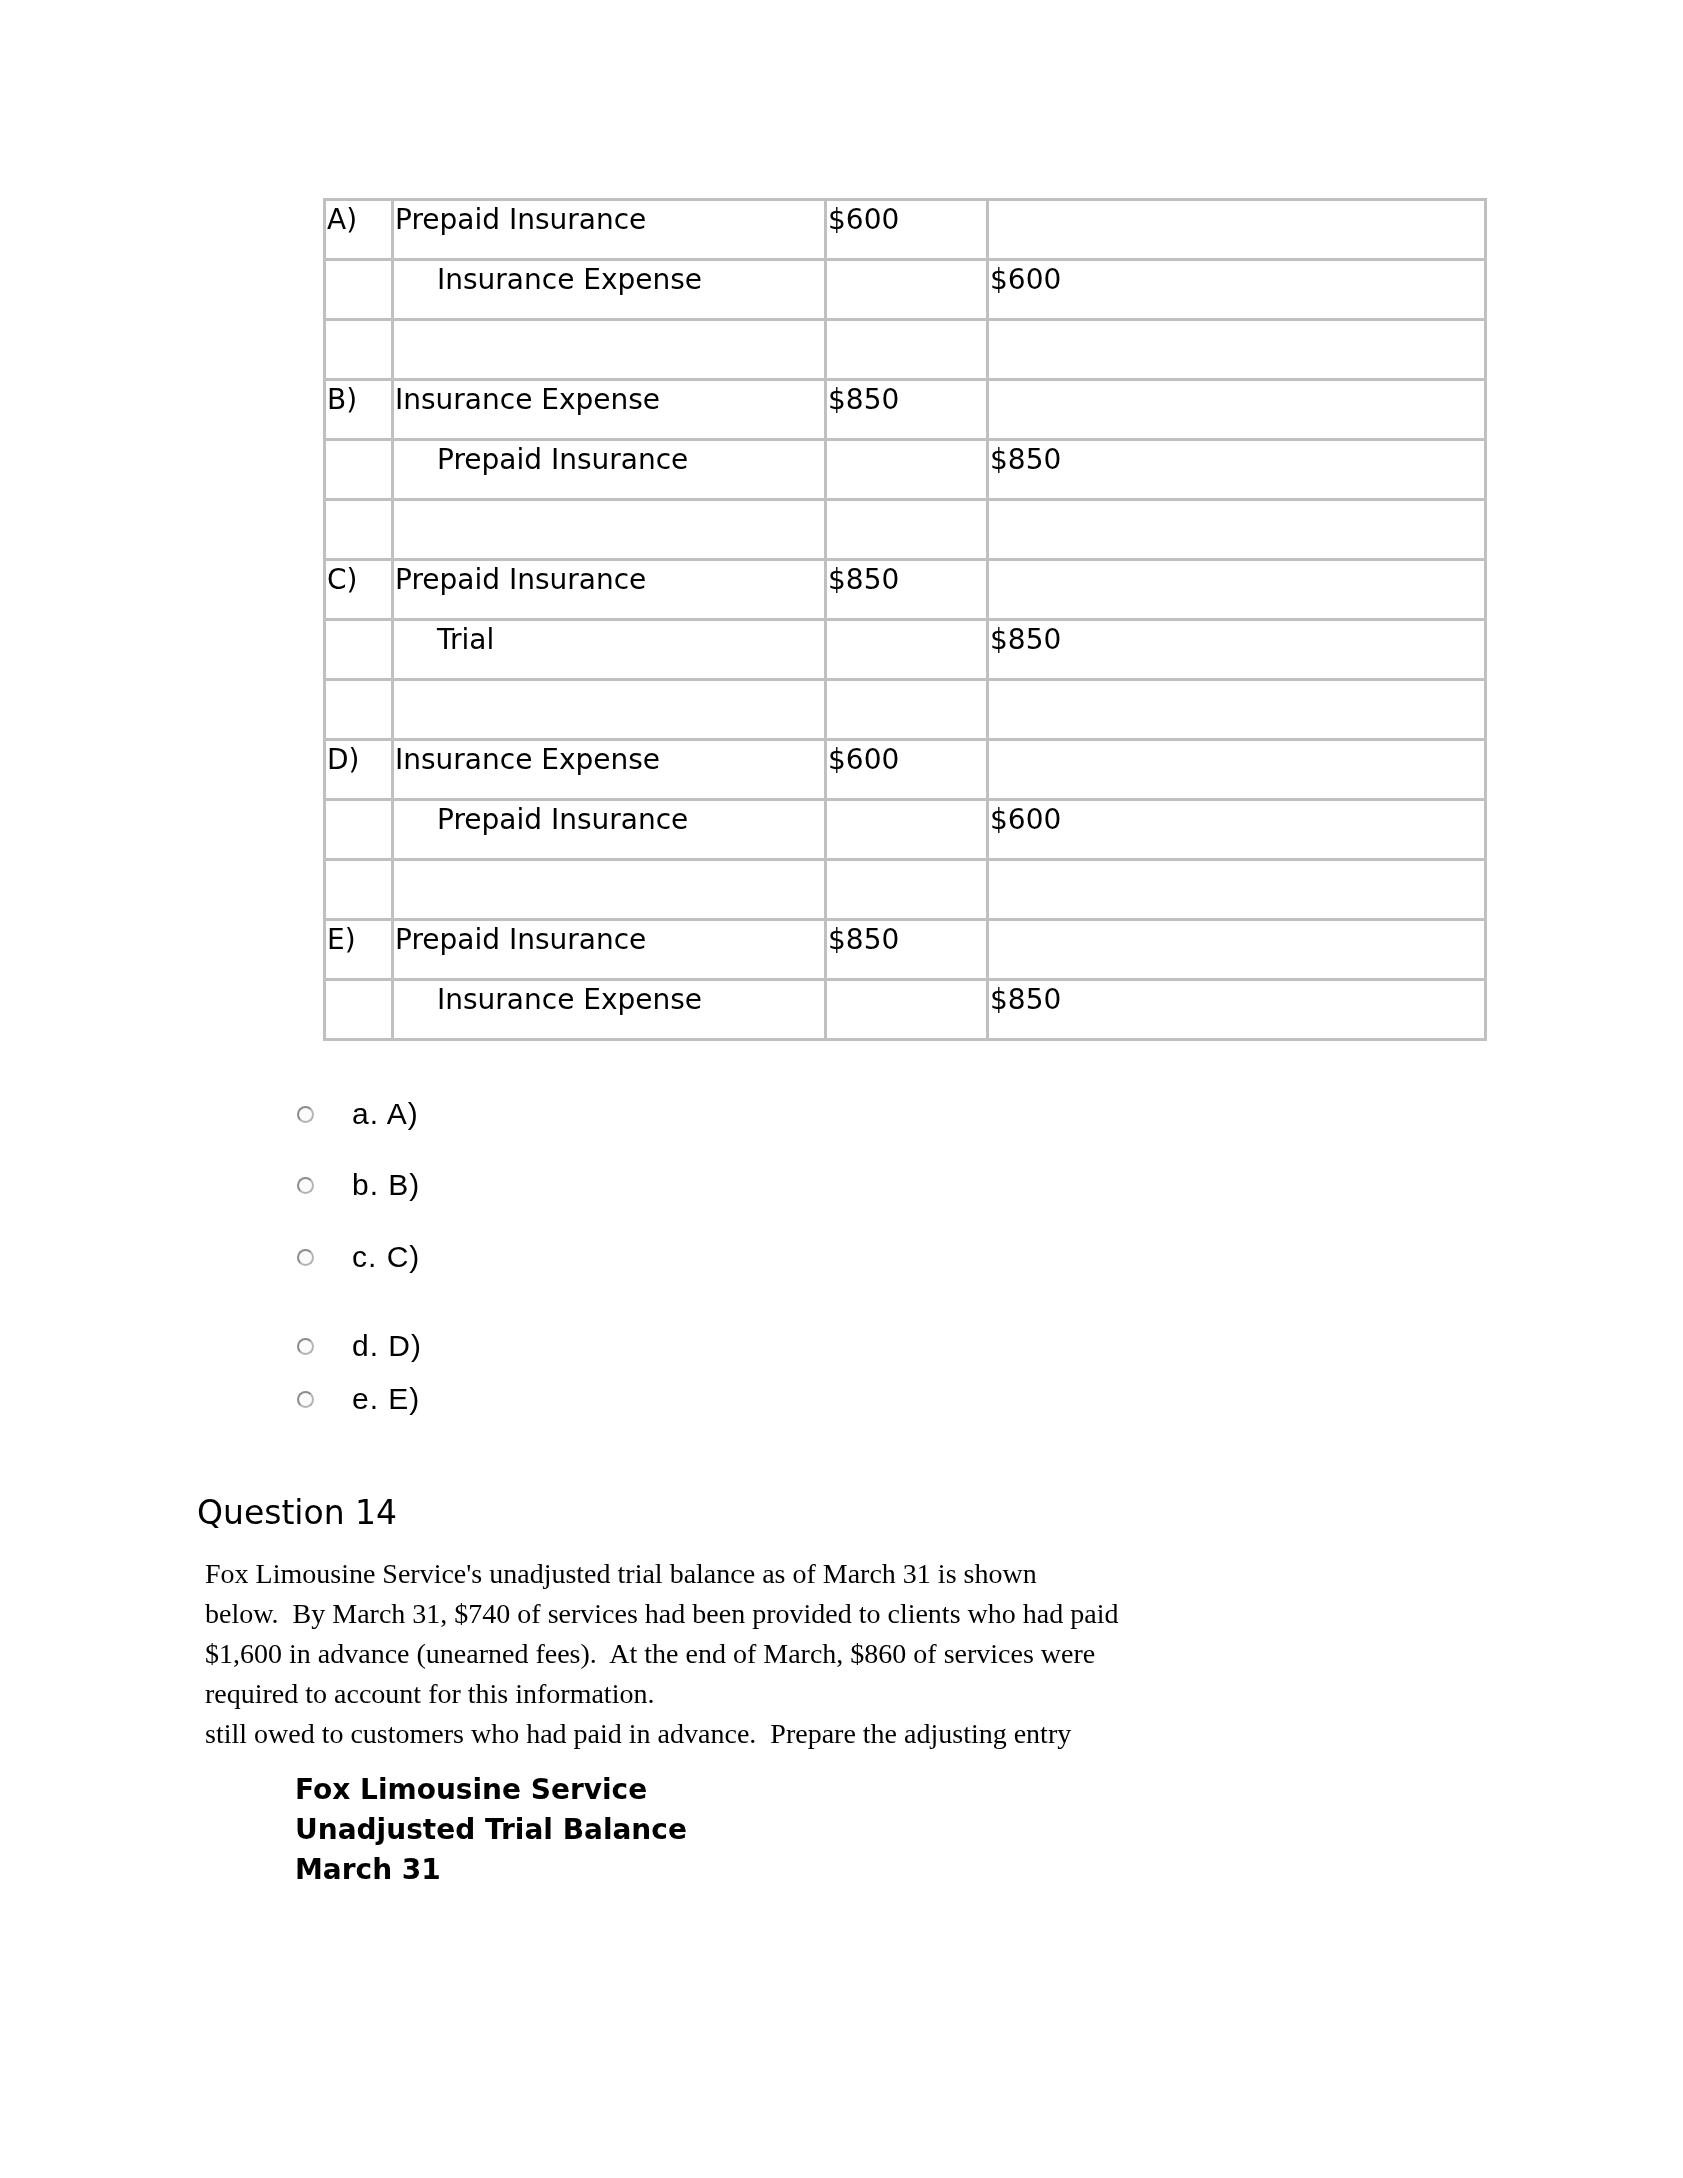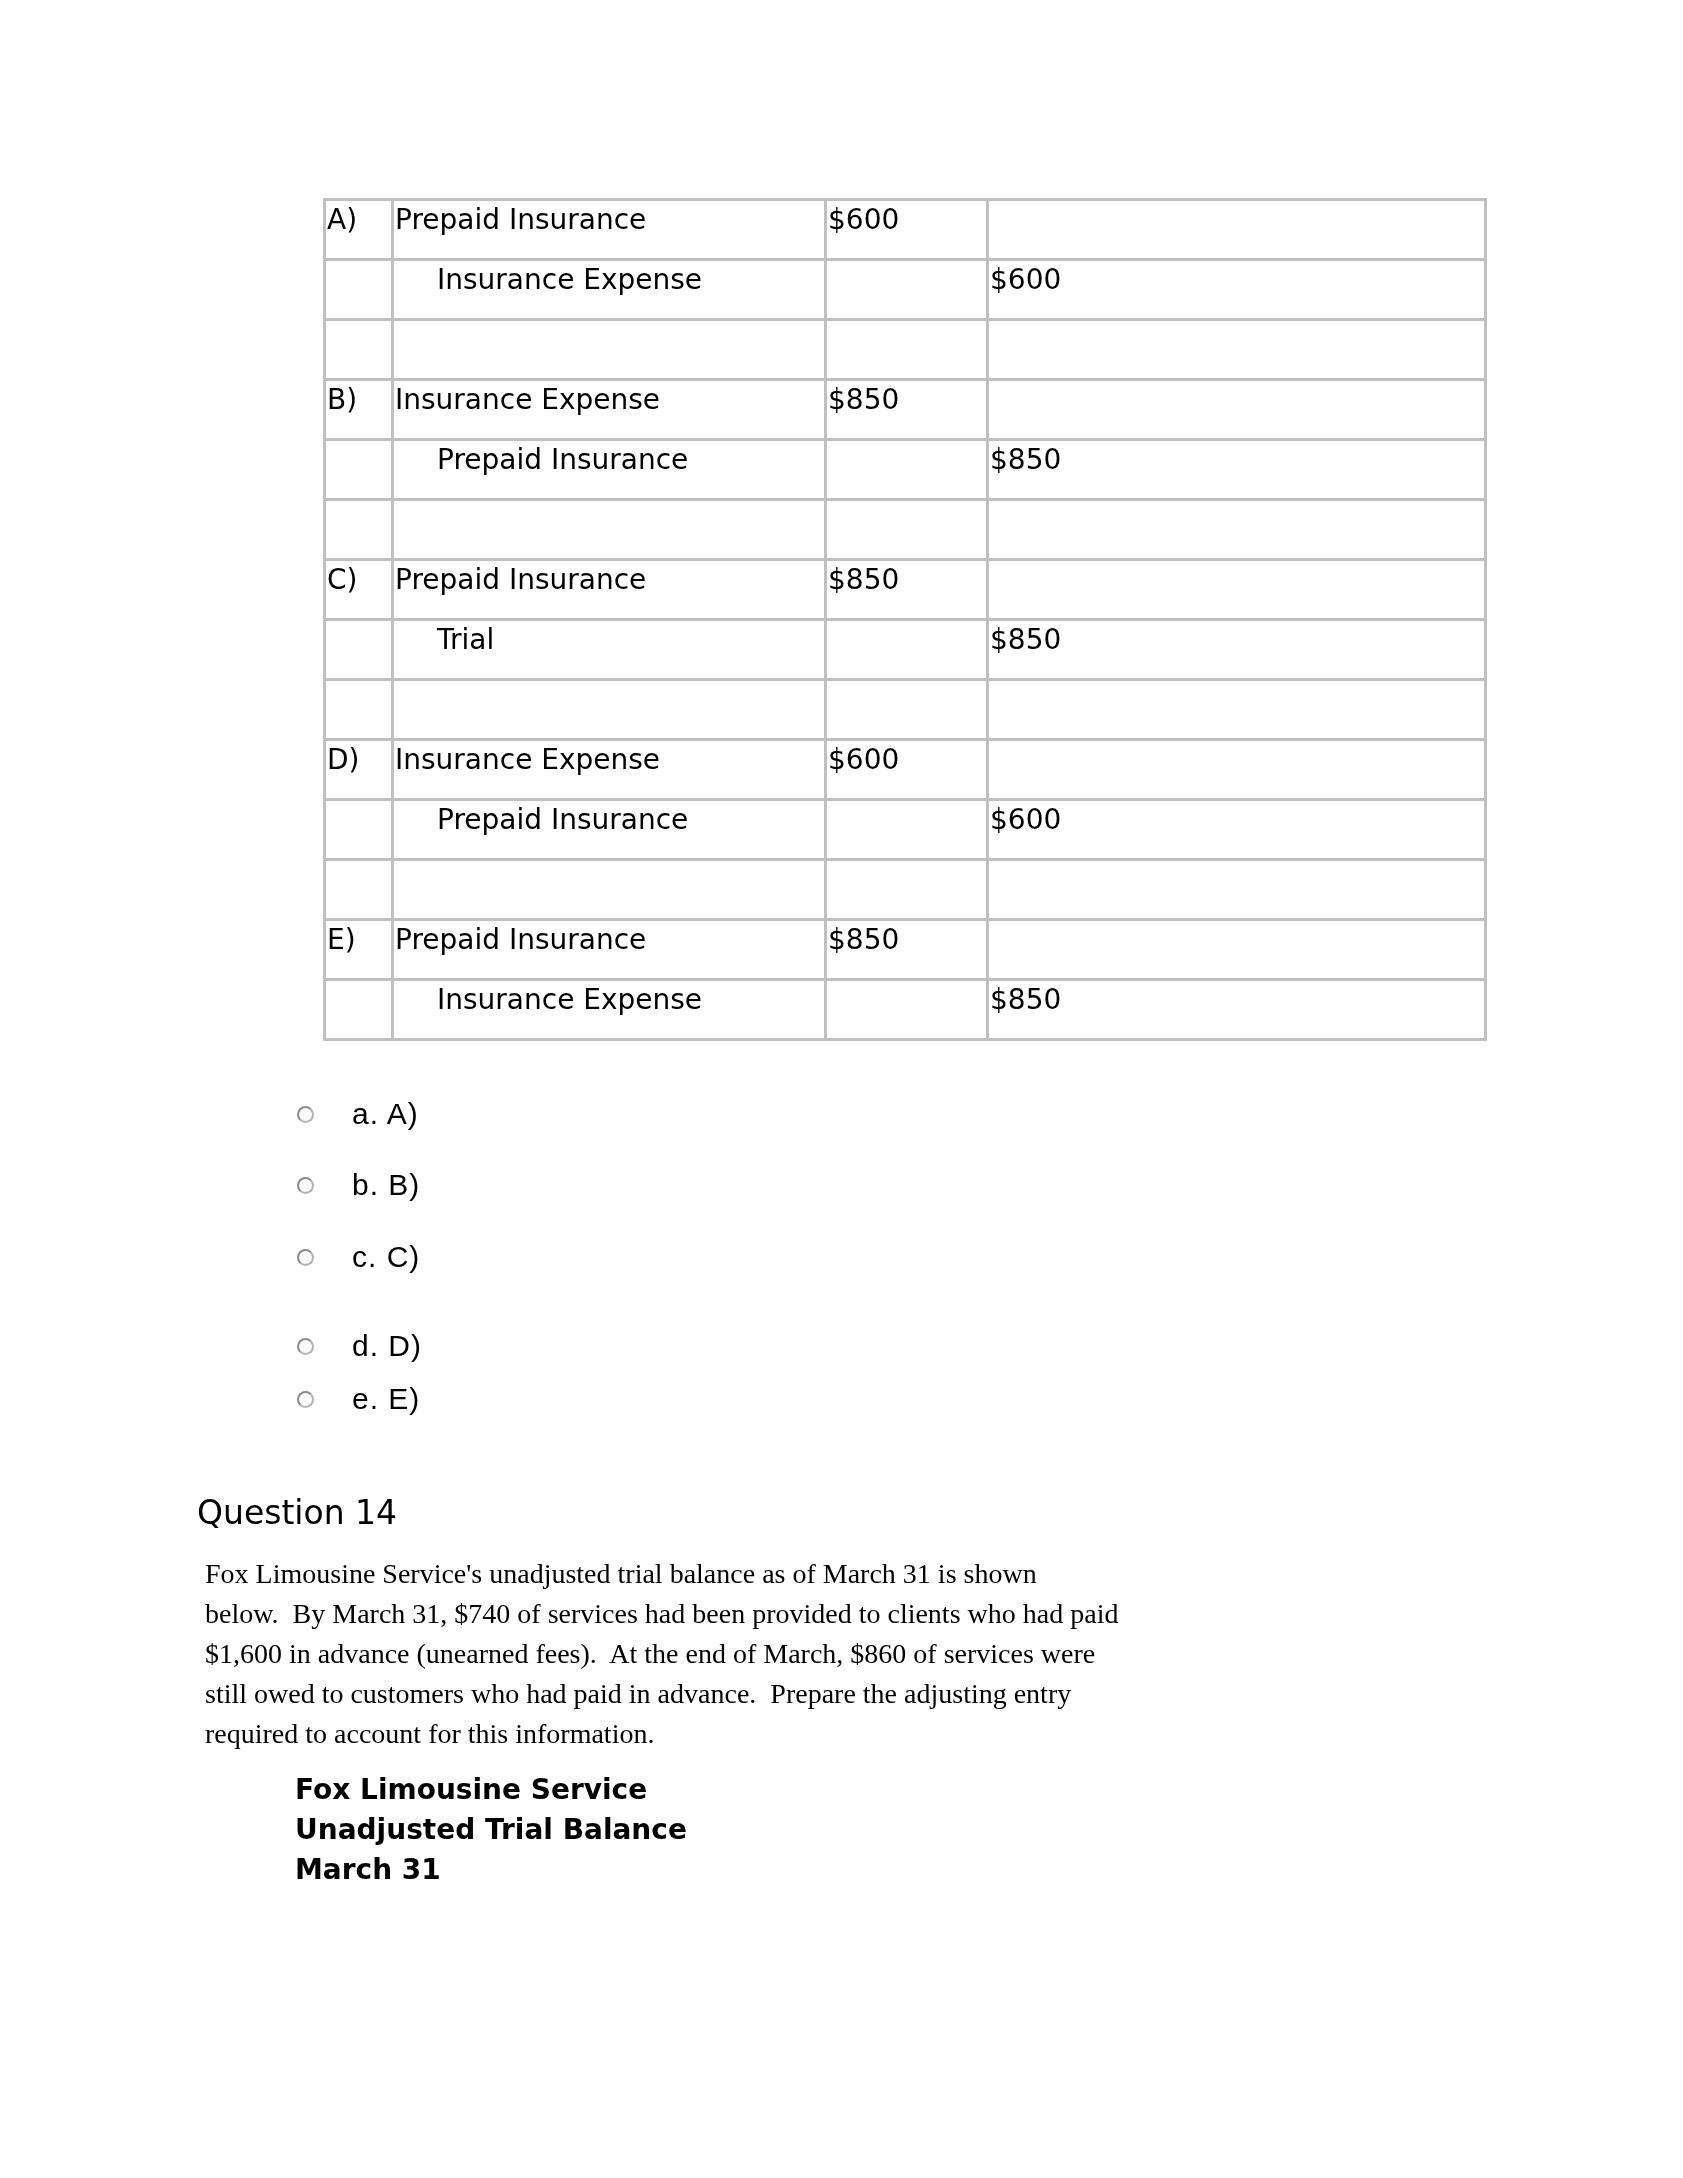--- a/index.html
+++ b/index.html
@@ -160,22 +160,22 @@
       <span class="radio"></span>
       <span class="opt-label">e. E)</span>
     </div>
   </div>
 
 <div class="question-title">Question 14</div>
 <div class="question-body" id="question-body">
     <span class="line">Fox Limousine Service's unadjusted trial balance as of March 31 is shown</span>
     <span class="line">below.  By March 31, $740 of services had been provided to clients who had paid</span>
     <span class="line">$1,600 in advance (unearned fees).  At the end of March, $860 of services were</span>
+    <span class="line">required to account for this information.</span>
     <span class="line">still owed to customers who had paid in advance.  Prepare the adjusting entry</span>
-    <span class="line">required to account for this information.</span>
   </div>
 
 <div class="tb-header">
   <div>Fox Limousine Service</div>
   <div>Unadjusted Trial Balance</div>
   <div>March 31</div>
 </div>
 
 
 </body></html>

